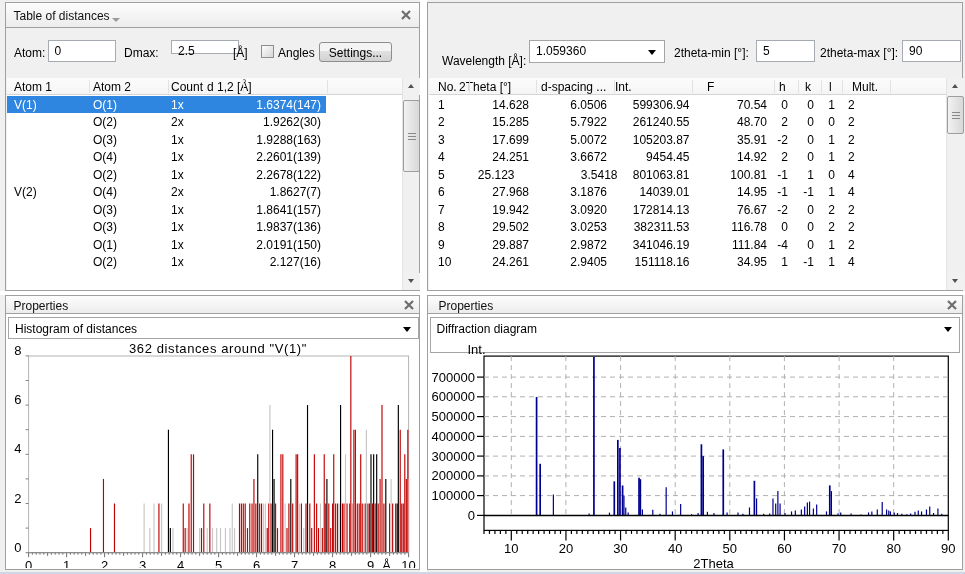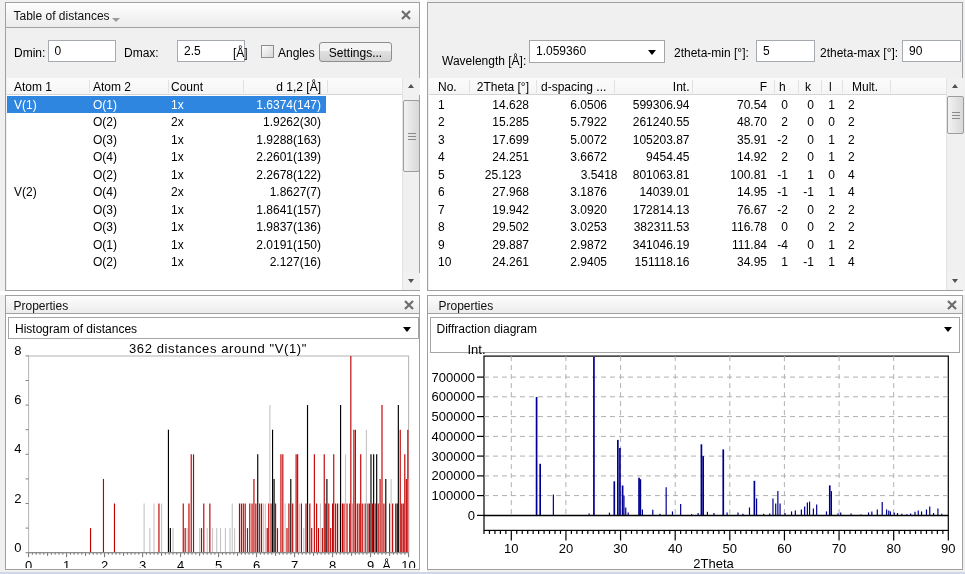--- a/index.html
+++ b/index.html
@@ -5,21 +5,21 @@
 html,body{width:965px;height:574px;background:#f0f0f0;font-family:"Liberation Sans",sans-serif;overflow:hidden;position:relative}
 .panel{position:absolute;border:1px solid #a0a0a0;background:#f0f0f0}
 .tbar{position:absolute;left:0;right:0;top:0;background:linear-gradient(#fdfdfd,#ececec);border-bottom:1px solid #a0a0a0;color:#000}
 .tbar .t{position:absolute;left:7.5px;font-size:12px;color:#101010}
 .tbar .x{position:absolute;width:12px;height:12px}
 .chev{position:absolute;width:0;height:0;border-left:4px solid transparent;border-right:4px solid transparent;border-top:4px solid #9a9a9a}
 .inp{position:absolute;background:#fff;border:1px solid #a6abb1;font-size:12px;color:#000;padding:3px 0 0 6px}
 .lab{position:absolute;font-size:12px;color:#000}
 .hdr{position:absolute;left:1px;background:linear-gradient(#fcfcfc,#f5f5f5);border-bottom:1px solid #d4d4d4;height:17px}
 .hdr span{position:absolute;top:2px;font-size:12px;color:#000}
-.hdr .ra{text-align:right}
+.hdr .ra{text-align:left}
 .hdr i{position:absolute;top:2px;height:13px;width:1px;background:#e2e2e2}
 .body{position:absolute;background:#fff;overflow:hidden}
 .lrow,.rrow{position:absolute;left:0;right:0;height:17.5px}
 .lrow span,.rrow span{position:absolute;top:2px;font-size:12px;color:#000;white-space:pre}
 .ra{text-align:right}
 .sel{background:#2e86e0;right:auto!important;width:319px}
 .sel span{color:#fff}
 .sb{position:absolute;width:17px;background:#f0f0f0;border-left:1px solid #e3e3e3}
 .sbb{position:absolute;left:0;width:17px;height:17px;background:#f1f1f1}
 .sbb:after{content:"";position:absolute;left:5px;border-left:3.5px solid transparent;border-right:3.5px solid transparent}
@@ -39,24 +39,24 @@
 <div style="position:absolute;left:0;top:571.5px;width:965px;height:2.5px;background:#cdd7e6"></div>
 
 <div class="panel" style="left:5px;top:2px;width:415px;height:288.5px">
  <div class="tbar" style="height:25px">
   <span class="t" style="top:6px">Table of distances</span>
   <span class="chev" style="left:106px;top:15px"></span>
   <svg class="x" style="right:7px;top:6px" viewBox="0 0 12 12">
         <path d="M2 2 L10 10 M10 2 L2 10" stroke="#6e6e6e" stroke-width="2.2"></path>
       </svg>
  </div>
- <div class="lab" style="left:8px;top:43px">Dmin:</div>
+ <div class="lab" style="left:8px;top:43px">Atom:</div>
  <div class="inp" style="left:41.5px;top:37px;width:68px;height:22px">0</div>
  <div class="lab" style="left:118px;top:43px">Dmax:</div>
- <div class="inp" style="left:171px;top:37px;width:68px;height:22px">2.5</div>
+ <div class="inp" style="left:165px;top:37px;width:68px;height:14px">2.5</div>
  <div class="lab" style="left:227px;top:43px">[Å]</div>
  <div style="position:absolute;left:255px;top:41.5px;width:13px;height:13px;background:linear-gradient(135deg,#fdfdfd,#d6d6d6);border:1px solid #8e8e8e"></div>
  <div class="lab" style="left:272px;top:43px">Angles</div>
  <div style="position:absolute;left:313px;top:39px;width:73px;height:20px;border:1px solid #8e8e8e;border-radius:3px;background:linear-gradient(#f4f4f4 45%,#e0e0e0 46%,#d2d2d2);font-size:12px;text-align:center;padding-top:3px">Settings...</div>
  <div class="hdr" style="top:75px;width:396px">
   <span style="left:7px">Atom 1</span>
       <span style="left:86px">Atom 2</span>
   <span style="left:164px">Count</span>
       <span class="ra" style="left:200px;width:114px">d 1,2 [Å]</span>
   <i style="left:82px"></i>
@@ -207,21 +207,21 @@
         <span class="ra" style="left:108.5px;width:70px">3.6672</span>
         <span class="ra" style="left:186.5px;width:74.5px">9454.45</span>
         <span class="ra" style="left:278.5px;width:60px">14.92</span>
         <span class="ra" style="left:334.5px;width:25px">2</span>
         <span class="ra" style="left:360.5px;width:25px">0</span>
         <span class="ra" style="left:382.5px;width:24px">1</span>
         <span style="left:419.5px">2</span>
       </div>
       <div class="rrow" style="top:70.5px">
         <span style="left:9.5px">5</span>
-        <span class="ra" style="left:23px;width:70px">25.123</span>
+        <span class="ra" style="left:16px;width:70px">25.123</span>
         <span class="ra" style="left:119px;width:70px">3.5418</span>
         <span class="ra" style="left:186.5px;width:74.5px">801063.81</span>
         <span class="ra" style="left:278.5px;width:60px">100.81</span>
         <span class="ra" style="left:334.5px;width:25px">-1</span>
         <span class="ra" style="left:360.5px;width:25px">1</span>
         <span class="ra" style="left:382.5px;width:24px">0</span>
         <span style="left:419.5px">4</span>
       </div>
       <div class="rrow" style="top:88.0px">
         <span style="left:9.5px">6</span>

